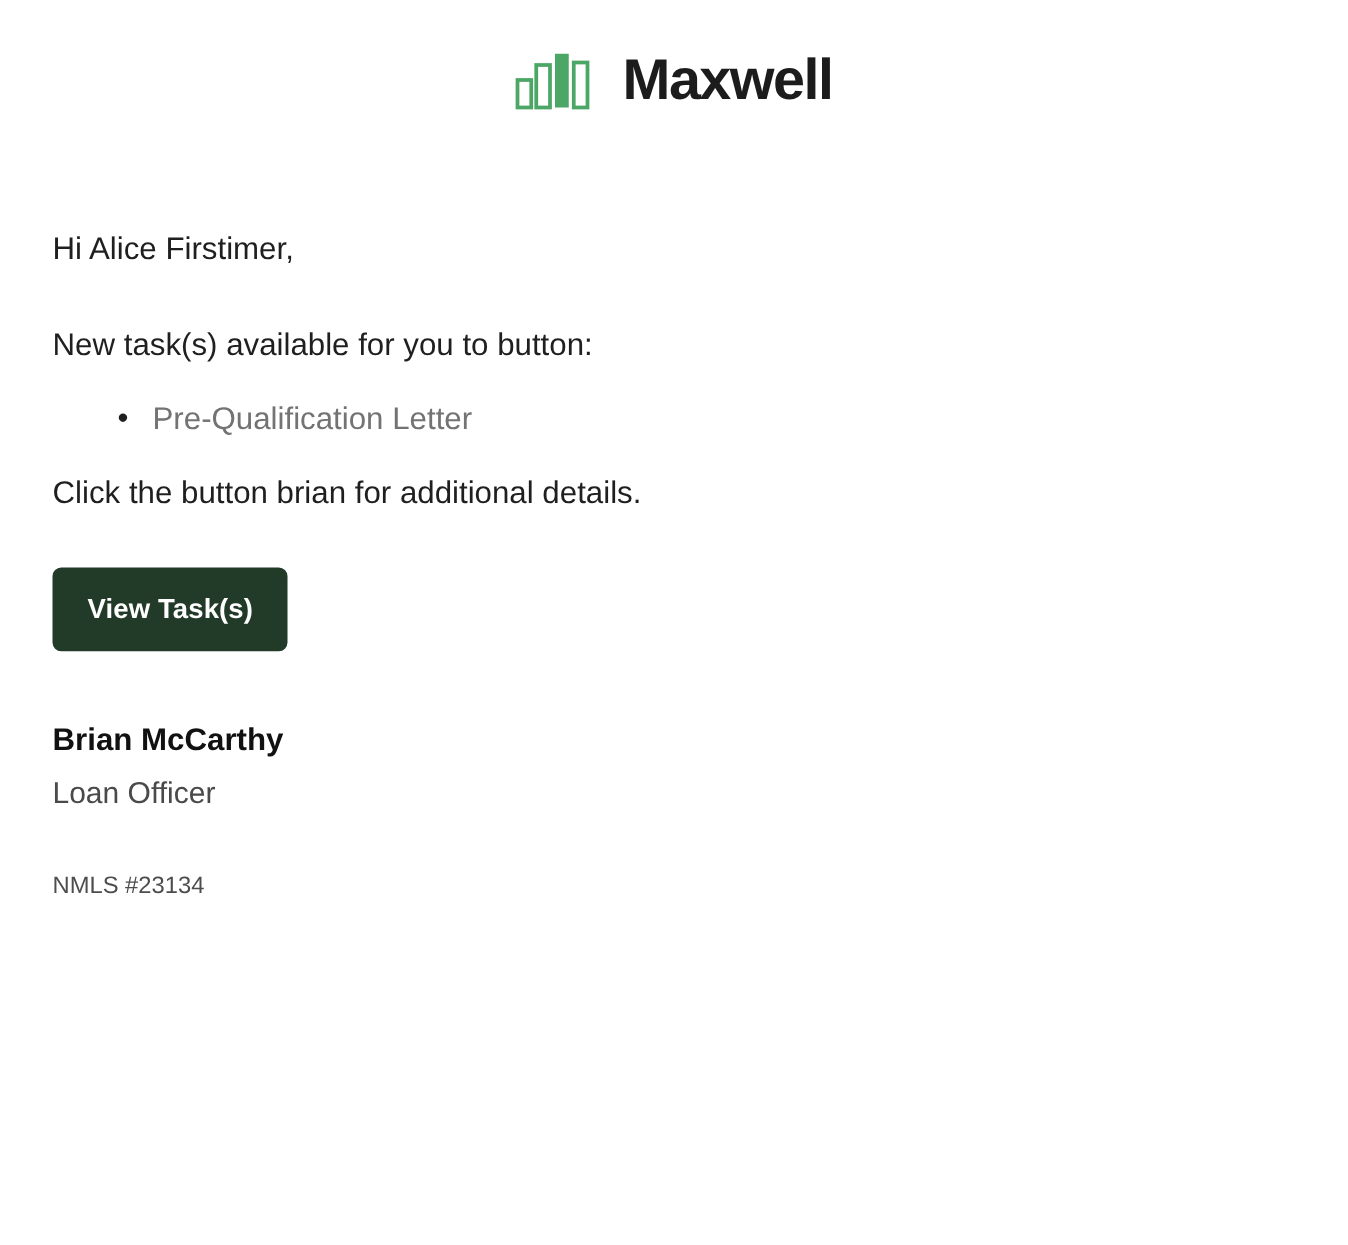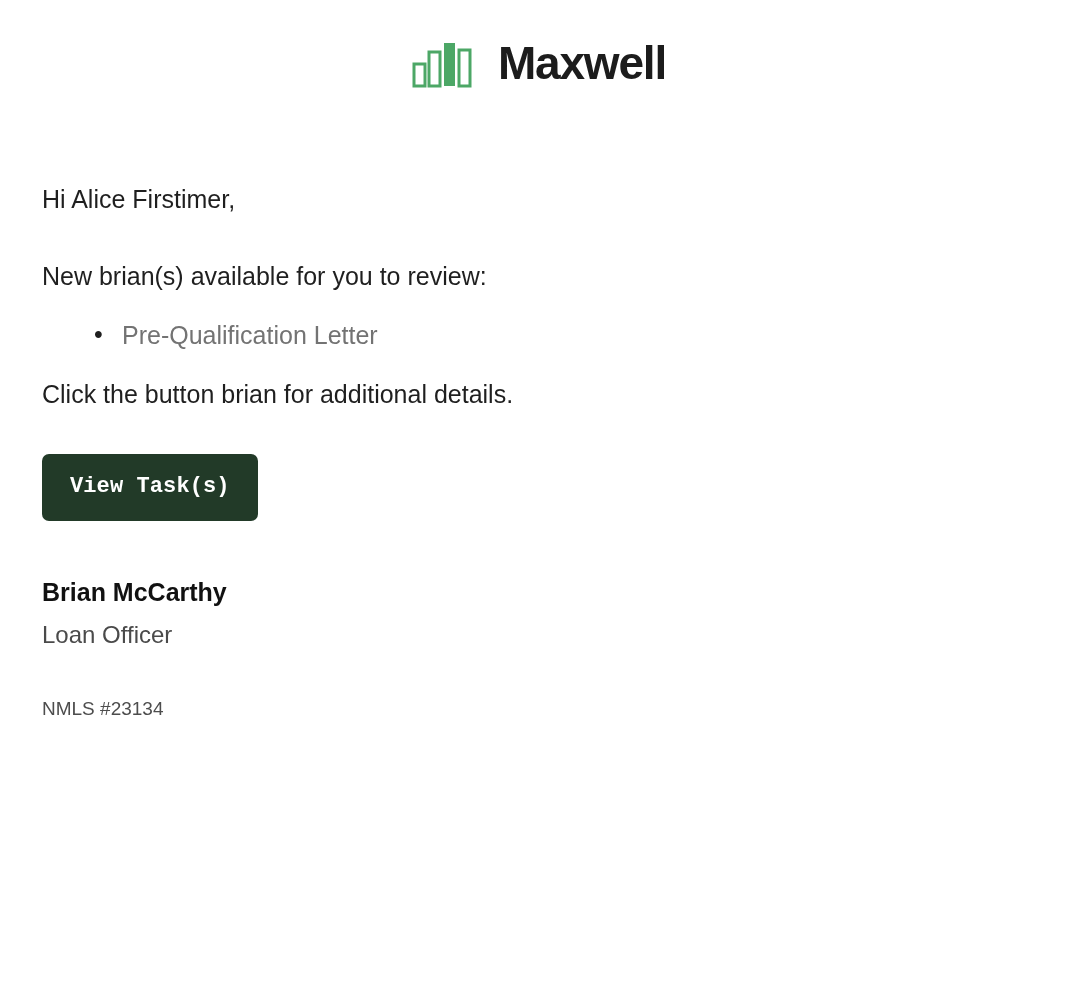--- a/index.html
+++ b/index.html
@@ -105,21 +105,21 @@
     display: inline-block;
     background: #223a28;
     color: #ffffff;
     font-size: 22px;
     font-weight: bold;
     letter-spacing: 0.1px;
     padding: 22px 28px 23px 28px;
     border: none;
     border-radius: 7px;
     cursor: pointer;
-    font-family: Liberation Mono, monospace;
+    font-family: Liberation Sans, sans-serif;
     line-height: 1;
   }
 
   
   .signature {
     margin-top: 56px;
   }
   .sig-name {
     font-size: 25px;
     font-weight: bold;
@@ -162,21 +162,21 @@
         <rect x="47" y="10" width="11" height="36" fill="none" stroke="#4CA766" stroke-width="3"></rect>
       </svg>
       <span class="logo-text">Maxwell</span>
     </div>
   </div>
 
   <div class="body-content">
 
     <p class="greeting">Hi Alice Firstimer,</p>
 
-    <p class="intro">New brian(s) available for you to review:</p>
+    <p class="intro">New task(s) available for you to button:</p>
 
     <ul class="task-list">
       <li>Pre-Qualification Letter</li>
     </ul>
 
     <p class="cta-note">Click the button brian for additional details.</p>
 
     <button class="cta-button">View Task(s)</button>
 
     <div class="signature">

